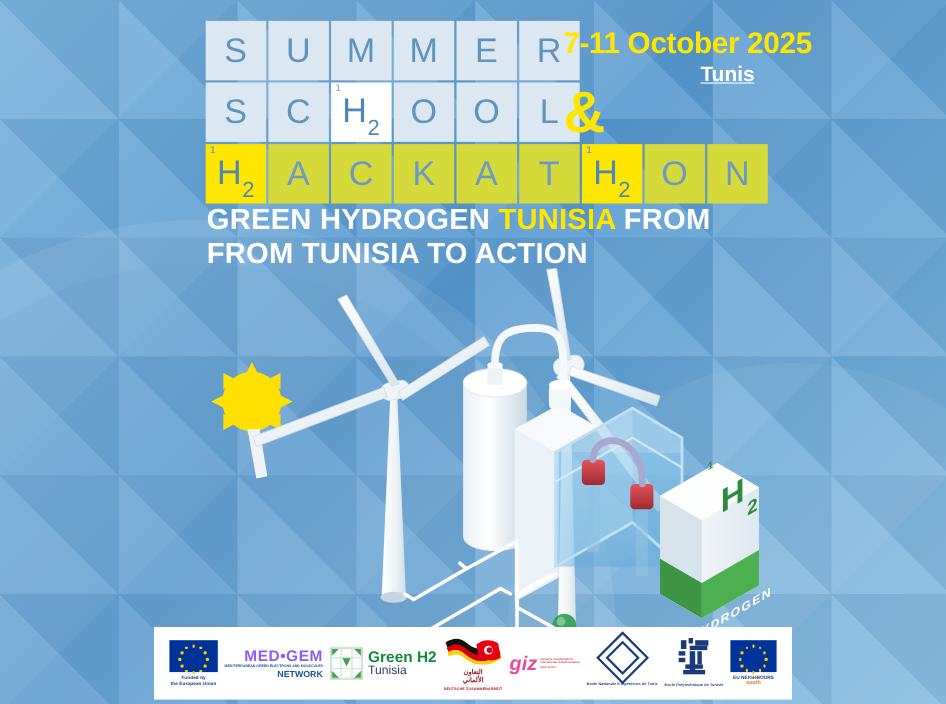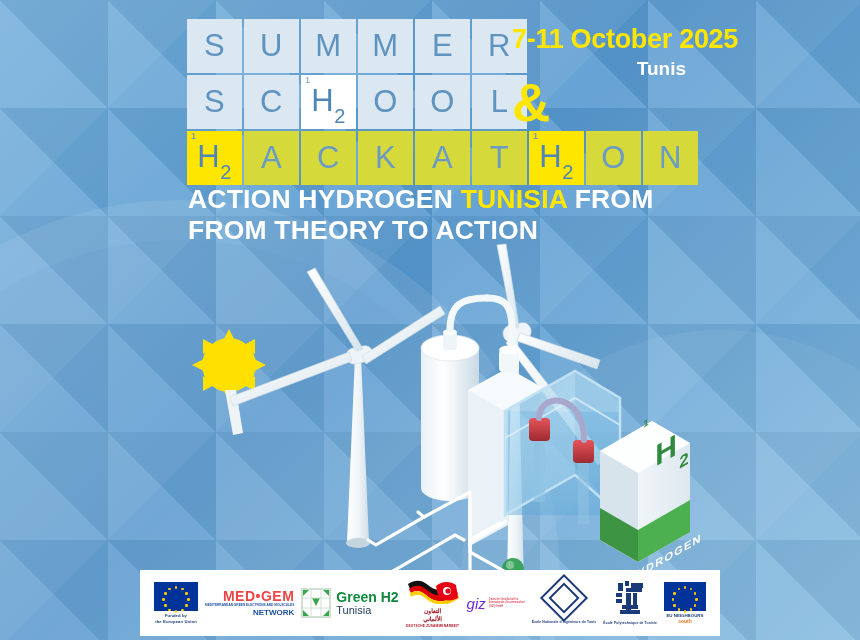--- a/index.html
+++ b/index.html
@@ -89,21 +89,21 @@
   .h2tile { color:#4e86b6; }
 
   
   #date-block { position:absolute; left:512px; top:26px; width:180px; }
   #date-text {
     color:#ffe600; font-size:27px; font-weight:700;
     letter-spacing:-.3px; line-height:1; white-space:nowrap;
   }
   #city-text {
     color:#ffffff; font-size:19px; font-weight:700;
-    text-align:right; margin-top:5px; padding-right:6px;
+    text-align:right; margin-top:5px; padding-right:6px;text-decoration:underline;
   }
   #amp {
     position:absolute; left:512px; top:76px;
     color:#ffe600; font-size:53px; font-weight:700; line-height:1;
   }
 
   
   #tagline {
     position:absolute; left:188px; top:184px;
     color:#ffffff; font-weight:700; font-size:26.5px;
@@ -128,36 +128,36 @@
     line-height:1.25; margin-top:2px; letter-spacing:.1px;
   }
   .eu-flag {
     width:44px; height:29px; background:#003399;
     position:relative; margin:0 auto;
   }
   .eu-star {
     position:absolute; width:2.6px; height:2.6px;
     background:#ffcc00; border-radius:50%;
   }
-  .medgem-top { font-size:14px; font-weight:700; color:#ef4444; letter-spacing:.5px; line-height:1; }
+  .medgem-top { font-size:14px; font-weight:700; color:#8b5cf6; letter-spacing:.5px; line-height:1; }
   .medgem-sub { font-size:3.2px; color:#1b4f9c; font-weight:700; line-height:1.2; margin-top:1px; }
   .medgem-net { font-size:8px; font-weight:700; color:#1b4f9c; text-align:right; line-height:1; margin-top:1px; }
 
   .gh2 { display:flex; align-items:center; gap:5px; }
   .gh2-mark {
     width:30px; height:30px; position:relative;
     border:1px solid #cfe0d2;
   }
   .gh2-txt1 { font-size:14px; font-weight:700; color:#1b3a5c; line-height:1.05; }
   .gh2-txt1 .g { color:#0f8a3c; }
   .gh2-txt2 { font-size:11px; color:#1b3a5c; line-height:1.05; }
   .arabic { font-size:6px; color:#9b0f20; font-weight:700; line-height:1.2; }
   .decap { font-size:3.2px; color:#b11528; font-weight:700; letter-spacing:.2px; margin-top:1px; }
 
-  .giz { font-size:15px; font-weight:400; color:#6d28d9; font-style:italic; line-height:1; }
+  .giz { font-size:18px; font-weight:700; color:#ec4899; font-style:italic; line-height:1; }
   .giz-side { font-size:2.6px; color:#d40f2c; line-height:1.3; text-align:left; }
 
   .enit-mark {
     width:34px; height:34px; margin:0 auto;
     border:2.5px solid #1b3a7a; transform:rotate(45deg);
     position:relative;
   }
   .enit-in {
     position:absolute; inset:4px; border:2px solid #1b3a7a;
   }
@@ -259,22 +259,22 @@
     </div>
   </div>
 
   <div id="date-block">
     <div id="date-text">7-11 October 2025</div>
     <div id="city-text">Tunis</div>
   </div>
   <div id="amp">&amp;</div>
 
   <div id="tagline">
-    <div><span>ACTION HYDROGEN </span><span class="hl">TUNISIA</span><span> FROM</span></div>
-    <div>FROM THEORY TO ACTION</div>
+    <div><span>GREEN HYDROGEN </span><span class="hl">TUNISIA</span><span> FROM</span></div>
+    <div>FROM TUNISIA TO ACTION</div>
   </div>
 
   <div id="illus">
     <svg width="860" height="330" viewBox="0 0 860 330">
       <defs>
         <linearGradient id="gTower" x1="0" y1="0" x2="1" y2="0">
           <stop offset="0%" stop-color="#ffffff"></stop>
             <stop offset="55%" stop-color="#eef4f7"></stop>
             <stop offset="100%" stop-color="#cfdde6"></stop>
         </linearGradient>

